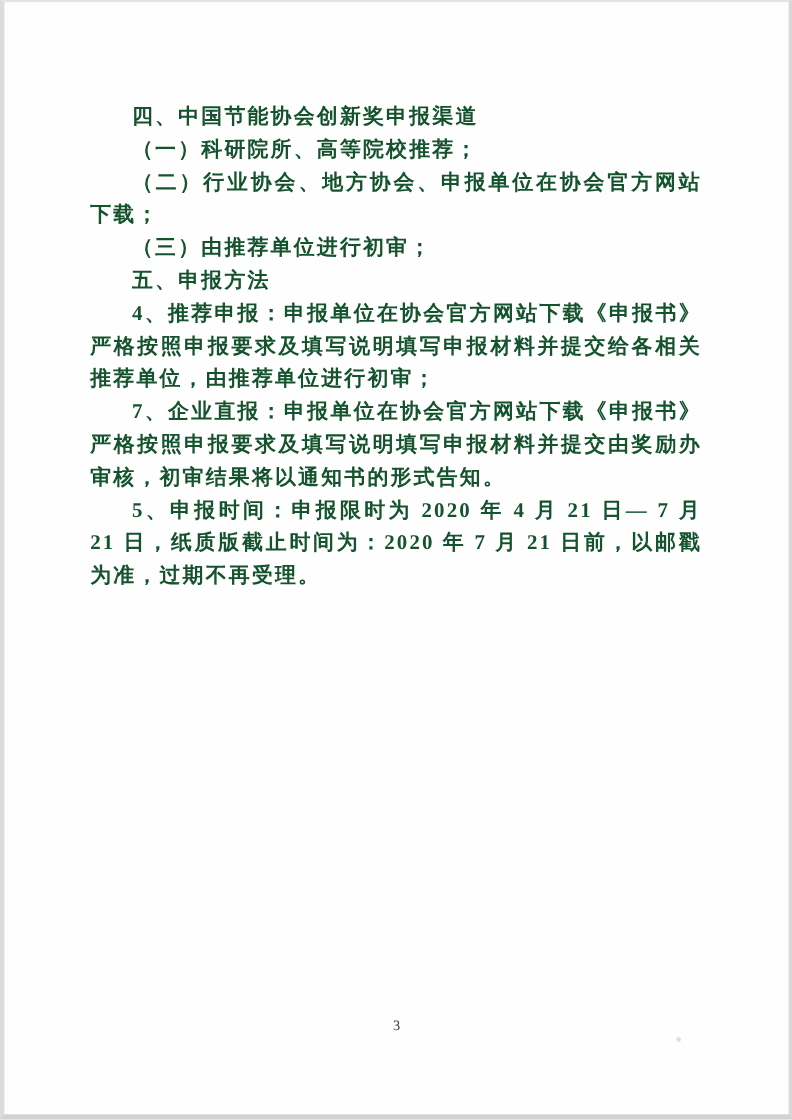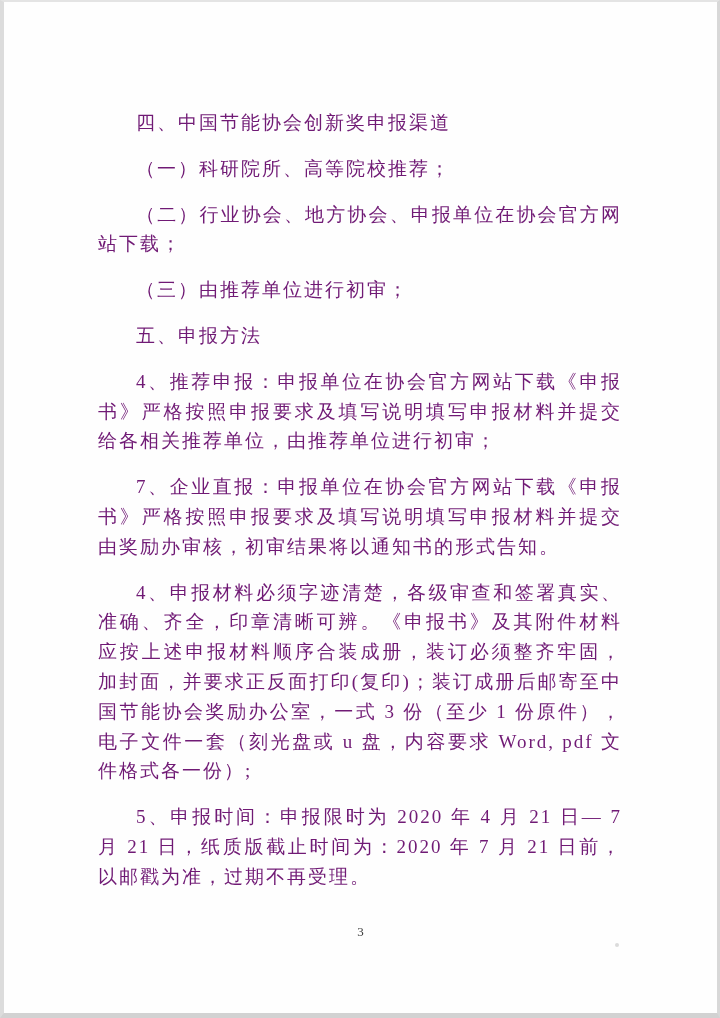--- a/index.html
+++ b/index.html
@@ -20,29 +20,29 @@
     overflow: hidden;
     font-family: "Liberation Serif", "DejaVu Serif", serif;
   }
   .doc-body {
     position: absolute;
     left: 78px;
     top: 90px;
     width: 556px;
   }
   .doc-body p {
-    margin: 16px;
+    margin: 0;
     font-size: 19px;
     line-height: 29.8px;
     letter-spacing: 2px;
     text-indent: 2em;
     text-align: justify;
     text-justify: inter-character;
-    color: #701a75;
-    font-weight: 400;
+    color: #14532d;
+    font-weight: 700;
   }
   .page-footer {
     position: absolute;
     left: 0;
     right: 0;
     top: 922px;
     text-align: center;
     font-size: 13px;
     color: #3a3a3a;
     font-family: "Liberation Serif", "DejaVu Serif", serif;
@@ -63,21 +63,20 @@
 <div class="scan-page">
 
   <div class="doc-body">
     <p>四、中国节能协会创新奖申报渠道</p>
     <p>（一）科研院所、高等院校推荐；</p>
     <p>（二）行业协会、地方协会、申报单位在协会官方网站下载；</p>
     <p>（三）由推荐单位进行初审；</p>
     <p>五、申报方法</p>
     <p>4、推荐申报：申报单位在协会官方网站下载《申报书》严格按照申报要求及填写说明填写申报材料并提交给各相关推荐单位，由推荐单位进行初审；</p>
     <p>7、企业直报：申报单位在协会官方网站下载《申报书》严格按照申报要求及填写说明填写申报材料并提交由奖励办审核，初审结果将以通知书的形式告知。</p>
-    <p>4、申报材料必须字迹清楚，各级审查和签署真实、准确、齐全，印章清晰可辨。《申报书》及其附件材料应按上述申报材料顺序合装成册，装订必须整齐牢固，加封面，并要求正反面打印(复印)；装订成册后邮寄至中国节能协会奖励办公室，一式 3 份（至少 1 份原件），电子文件一套（刻光盘或 u 盘，内容要求 Word, pdf 文件格式各一份）;</p>
     <p>5、申报时间：申报限时为 2020 年 4 月 21 日— 7 月 21 日，纸质版截止时间为：2020 年 7 月 21 日前，以邮戳为准，过期不再受理。</p>
   </div>
 
   <div class="page-footer">3</div>
 
   <div class="scan-speck"></div>
 
 </div>
 
 </body></html>

